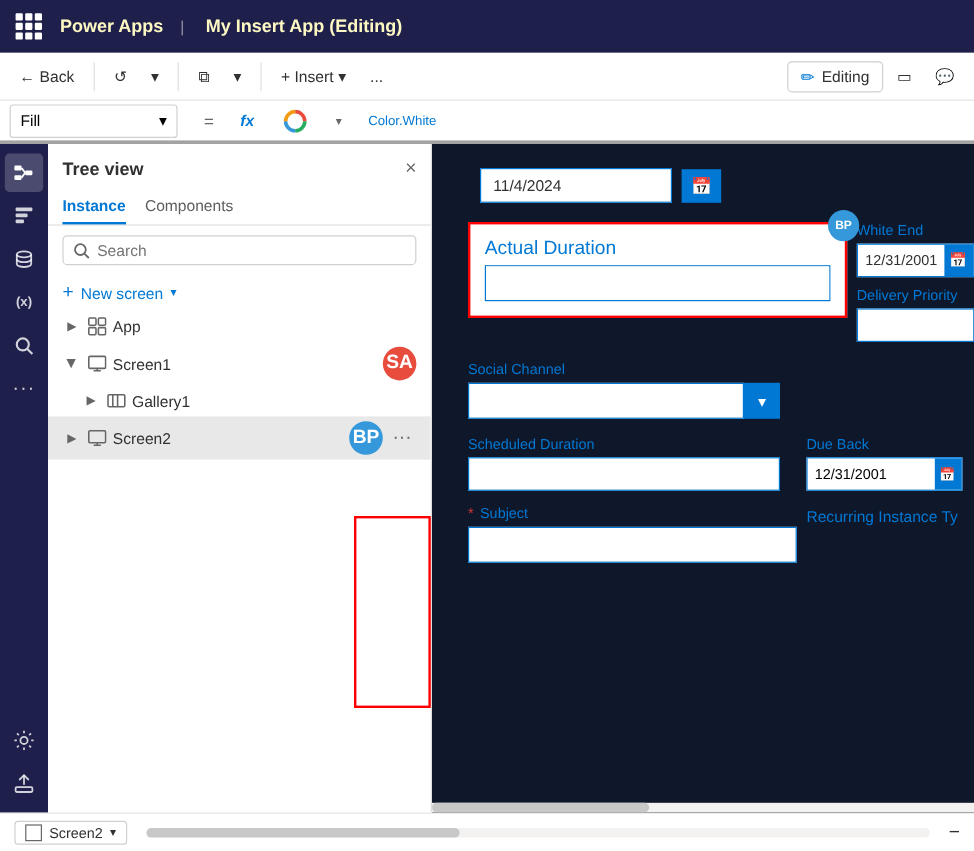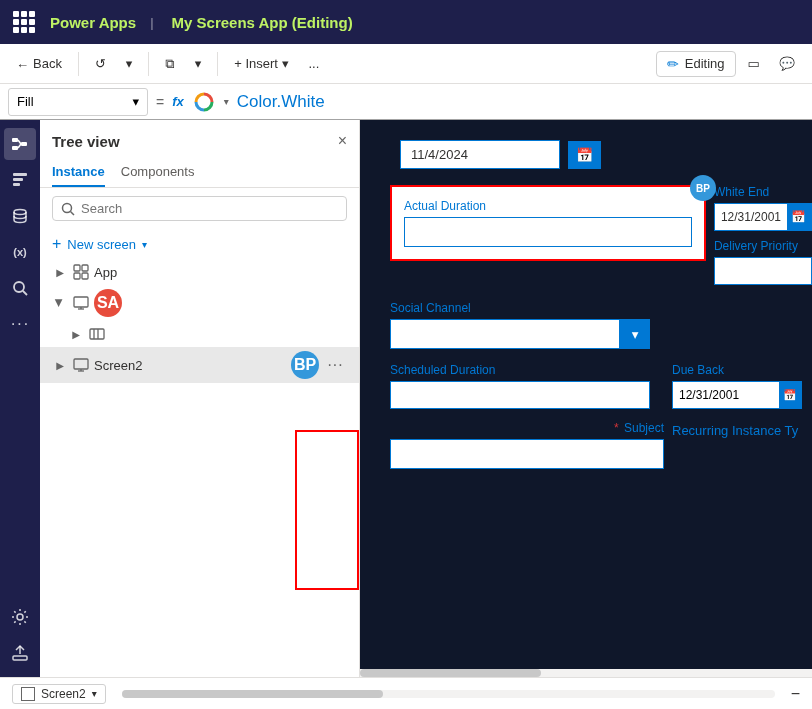--- a/index.html
+++ b/index.html
@@ -11,21 +11,21 @@
       color: white;
       height: 44px;
       display: flex;
       align-items: center;
       padding: 0 12px;
       gap: 10px;
     }
     .top-bar-grid { width: 24px; height: 24px; display: flex; align-items: center; justify-content: center; cursor: pointer; }
     .grid-icon { display: grid; grid-template-columns: repeat(3,6px); gap: 2px; }
     .grid-dot { width: 6px; height: 6px; background: white; border-radius: 1px; }
-    .top-bar-title { font-size: 15px; font-weight: 600; color: #bef264; margin-left: 4px; }
+    .top-bar-title { font-size: 15px; font-weight: 600; color: #fef9c3; margin-left: 4px; }
     .top-bar-sep { color: rgba(255,255,255,0.5); margin: 0 4px; }
 
     
     .toolbar {
       background: white;
       height: 40px;
       display: flex;
       align-items: center;
       padding: 0 8px;
       border-bottom: 1px solid #e1dfdd;
@@ -46,33 +46,33 @@
     }
     .pencil-icon { color: #0078d4; font-size: 14px; }
 
     
     .formula-bar {
       background: white;
       height: 36px;
       display: flex;
       align-items: center;
       padding: 0 8px;
-      border-bottom: 1px solid #a3a3a3;
-      gap: 8px;
+      border-bottom: 3px solid #a3a3a3;
+      gap: 22px;
     }
     .formula-dropdown {
       width: 140px; height: 28px;
       border: 1px solid #d0d0d0; border-radius: 3px;
       display: flex; align-items: center; justify-content: space-between;
       padding: 0 8px; font-size: 13px; cursor: pointer; background: white;
     }
     .formula-eq { color: #666; font-size: 14px; }
     .formula-fx { color: #0078d4; font-size: 13px; font-style: italic; font-weight: 600; }
     .formula-color-icon { width: 24px; height: 24px; display: flex; align-items: center; justify-content: center; }
-    .formula-value { color: #0078d4; font-size: 17px; flex: 1; }
+    .formula-value { color: #0078d4; font-size: 11px; flex: 1; }
 
     
     .main-layout {
       display: flex;
       height: calc(709px - 44px - 40px - 36px - 32px);
     }
 
     
     .sidebar-icons {
       width: 40px;
@@ -250,21 +250,21 @@
       background: #3498db;
       border-radius: 50%;
       color: white;
       font-size: 10px;
       font-weight: 600;
       display: flex;
       align-items: center;
       justify-content: center;
     }
     .field-label {
-      font-size: 12px;
+      font-size: 16px;
       color: #0078d4;
       margin-bottom: 4px;
     }
     .field-input {
       width: 100%;
       border: 1px solid #0078d4;
       height: 30px;
       outline: none;
       background: white;
     }
@@ -372,21 +372,21 @@
       font-size: 11px;
     }
 
     
     .subject-row {
       margin: 12px 10px 0 10px;
       display: flex;
       gap: 8px;
       align-items: flex-start;
     }
-    .subject-group { flex: 1; text-align: right; }
+    .subject-group { flex: 1; }
     .subject-label {
       font-size: 12px;
       color: #0078d4;
       margin-bottom: 4px;
     }
     .required-star { color: #d13438; margin-right: 2px; }
     .subject-input {
       width: 100%;
       border: 1px solid #0078d4;
       height: 30px;
@@ -477,21 +477,21 @@
       <div class="grid-dot"></div>
         <div class="grid-dot"></div>
         <div class="grid-dot"></div>
       <div class="grid-dot"></div>
         <div class="grid-dot"></div>
         <div class="grid-dot"></div>
     </div>
   </div>
   <span class="top-bar-title">Power Apps</span>
   <span class="top-bar-sep">|</span>
-  <span class="top-bar-title">My Screens App (Editing)</span>
+  <span class="top-bar-title">My Insert App (Editing)</span>
 </div>
 
 <div class="toolbar">
   <button class="toolbar-btn">
     <span>←</span>
     <span>Back</span>
   </button>
   <div class="toolbar-sep"></div>
   <button class="toolbar-btn">
     <span>↺</span>
@@ -642,32 +642,34 @@
 
       <div class="tree-item">
         <div class="tree-chevron" style="transform:rotate(90deg);">▶</div>
         <div class="tree-item-icon">
           <svg width="16" height="16" viewBox="0 0 16 16" fill="none" stroke="#666" stroke-width="1.3">
             <rect x="1" y="2" width="14" height="10" rx="1"></rect>
             <line x1="5" y1="14" x2="11" y2="14"></line>
             <line x1="8" y1="12" x2="8" y2="14"></line>
           </svg>
         </div>
+        <span class="tree-item-label">Screen1</span>
         <div class="tree-item-avatar avatar-sa">SA</div>
       </div>
 
       <div class="tree-item tree-child-item">
         <div class="tree-chevron">▶</div>
         <div class="tree-item-icon">
           <svg width="16" height="16" viewBox="0 0 16 16" fill="none" stroke="#666" stroke-width="1.3">
             <rect x="1" y="3" width="14" height="10" rx="1"></rect>
             <line x1="5" y1="3" x2="5" y2="13"></line>
             <line x1="9" y1="3" x2="9" y2="13"></line>
           </svg>
         </div>
+        <span class="tree-item-label">Gallery1</span>
       </div>
 
 
       <div class="tree-item selected">
         <div class="tree-chevron">▶</div>
         <div class="tree-item-icon">
           <svg width="16" height="16" viewBox="0 0 16 16" fill="none" stroke="#666" stroke-width="1.3">
             <rect x="1" y="2" width="14" height="10" rx="1"></rect>
             <line x1="5" y1="14" x2="11" y2="14"></line>
             <line x1="8" y1="12" x2="8" y2="14"></line>

